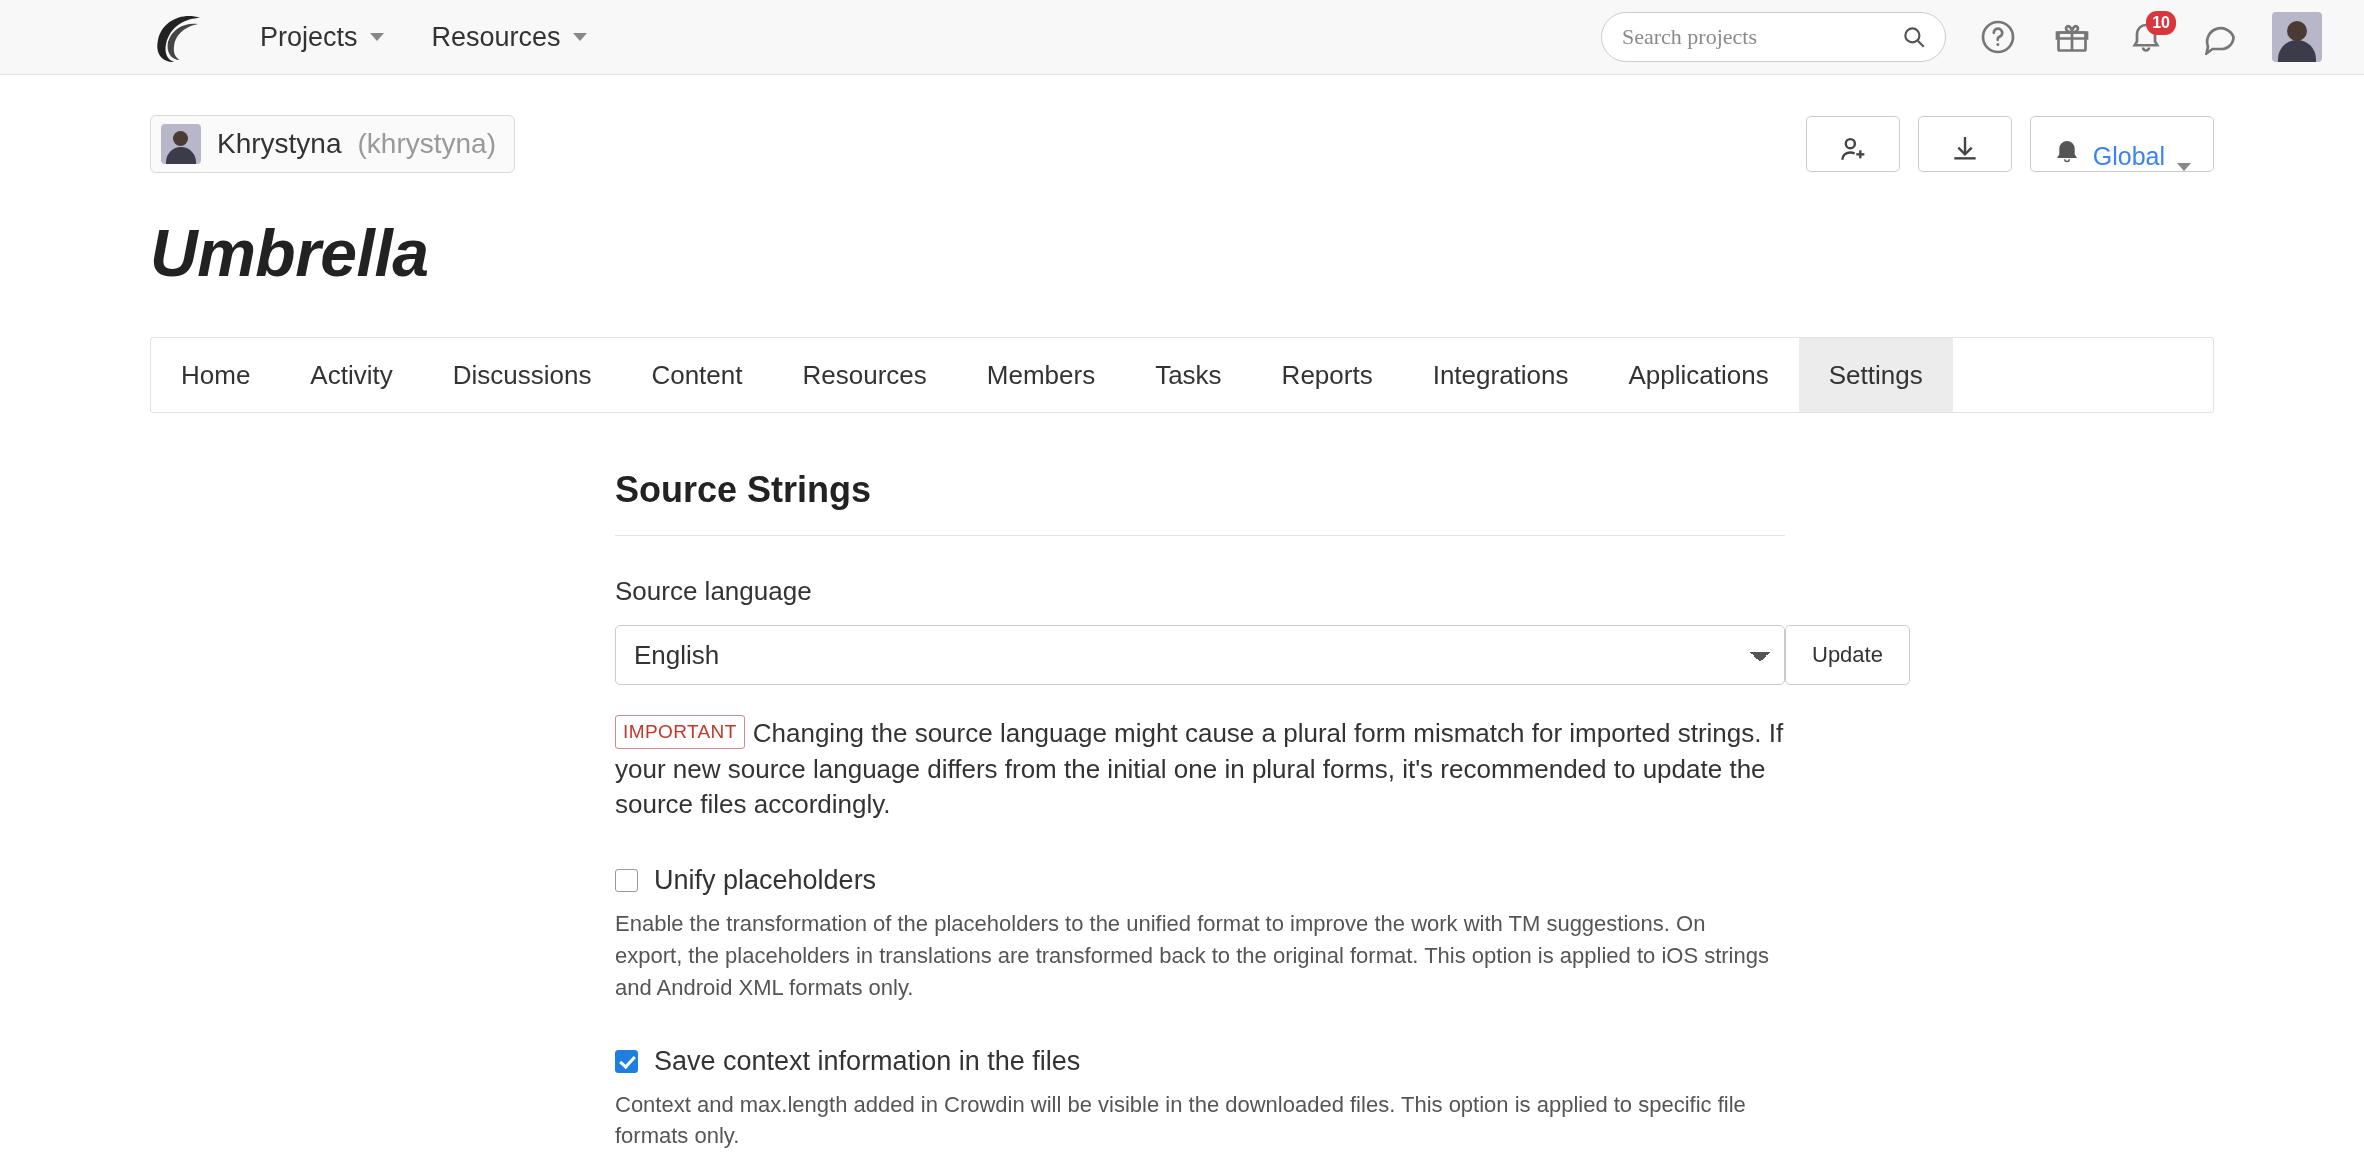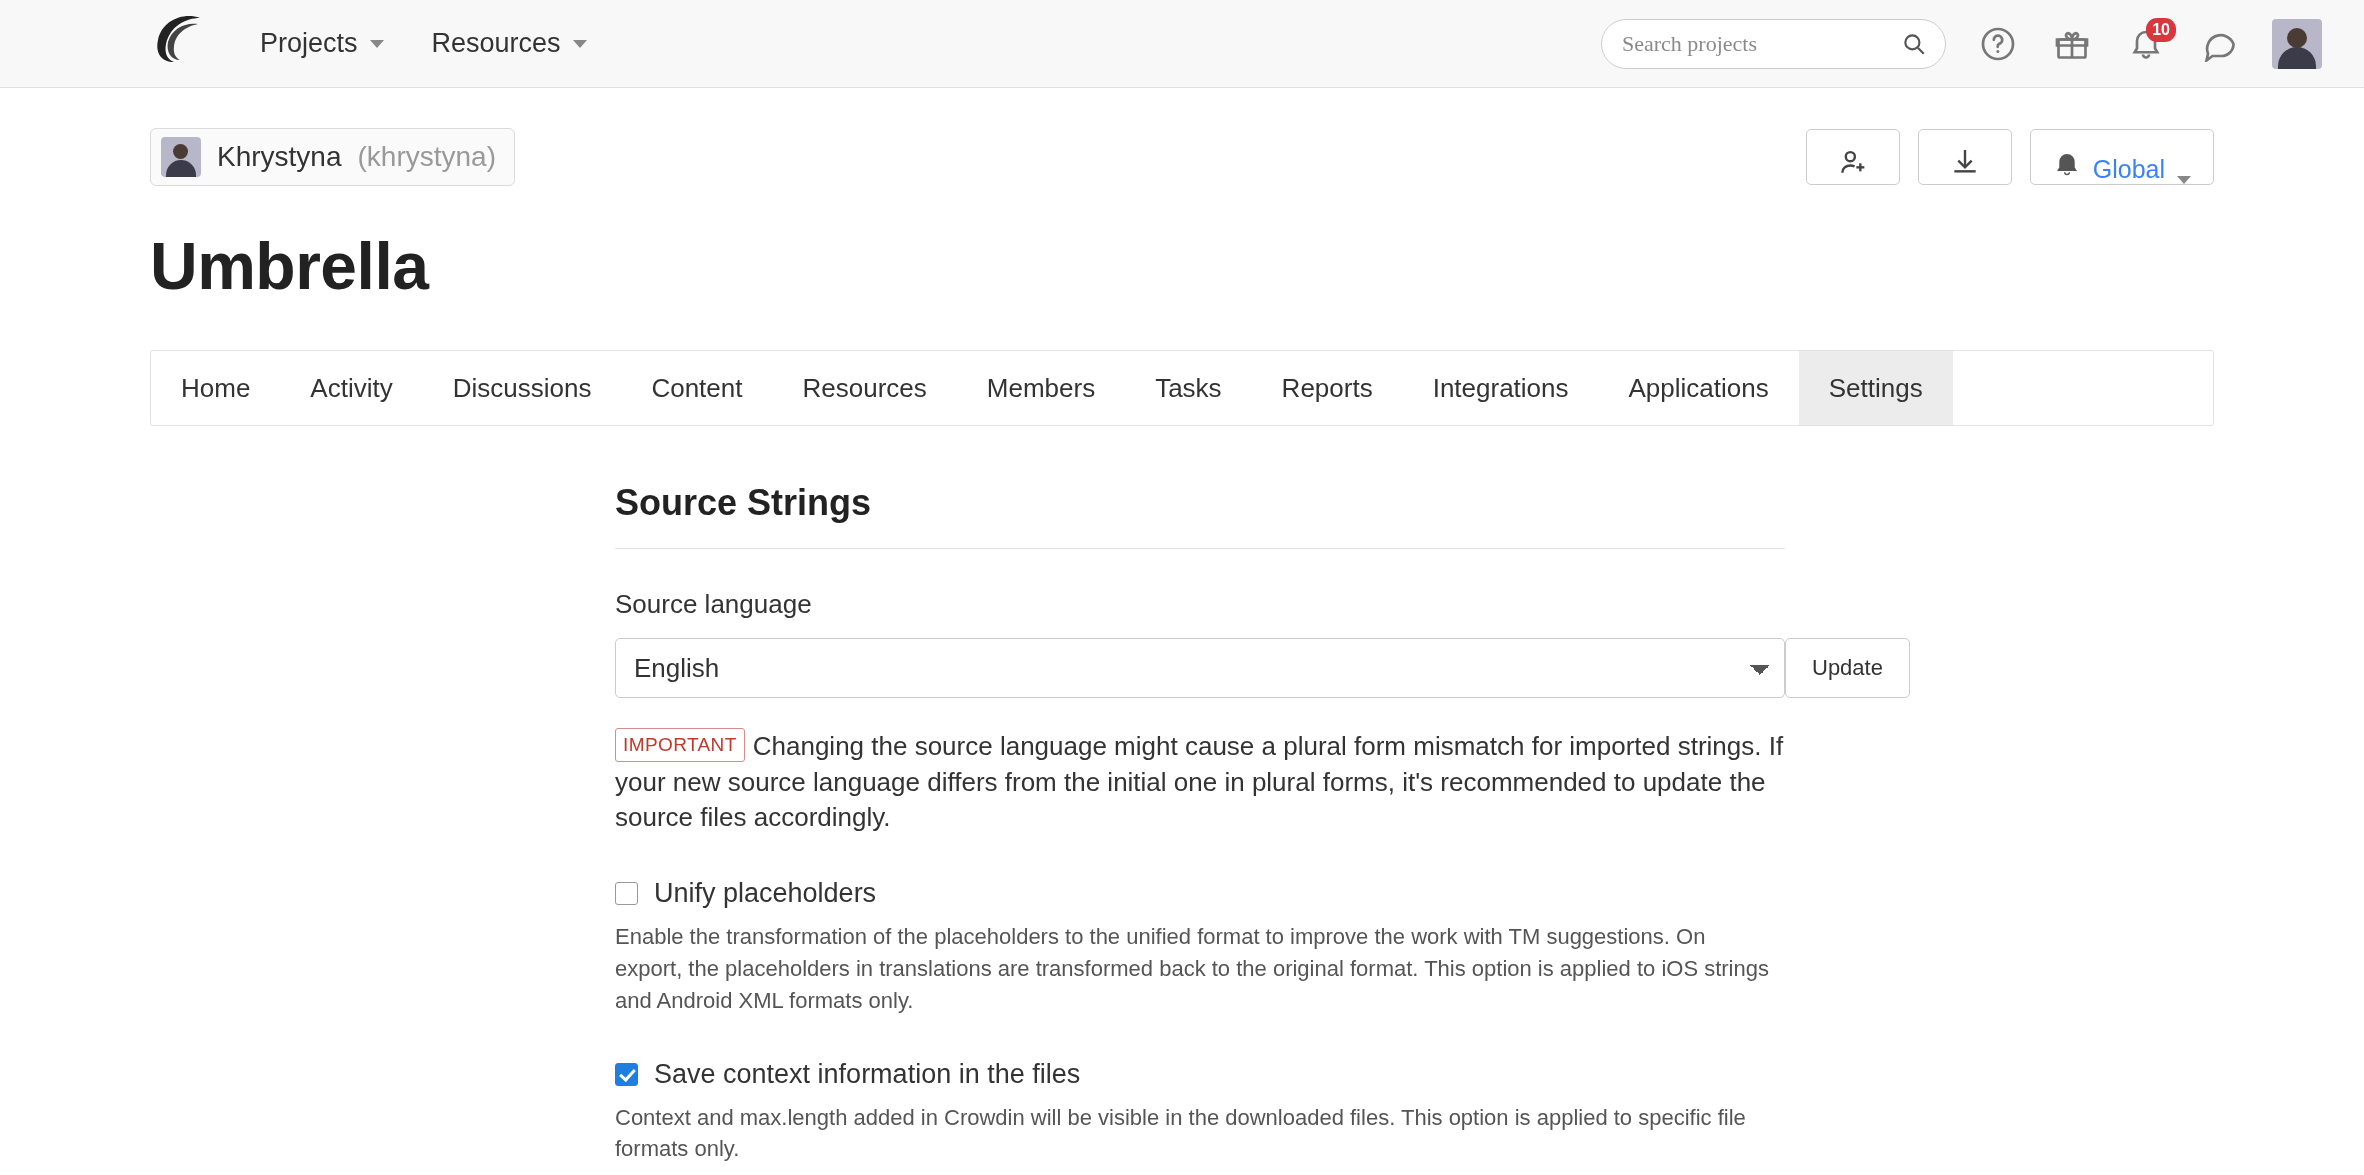--- a/index.html
+++ b/index.html
@@ -7,21 +7,21 @@
     margin: 0; padding: 0;
     width: 2364px; height: 1175px;
     background: #ffffff;
     font-family: "Liberation Sans", sans-serif;
     color: #333333;
     overflow: hidden;
   }
 
   
   .topbar {
-    height: 88px;
+    height: 75px;
     background: #f8f8f8;
     border-bottom: 1px solid #e0e0e0;
     display: flex;
     align-items: center;
     padding: 0 42px 0 140px;
     position: relative;
   }
   .logo {
     position: absolute;
     left: 150px;
@@ -177,20 +177,21 @@
     padding: 0 22px;
   }
   .btn.square { width: 94px; padding: 0; }
 
   .project-title {
     font-size: 66px;
     font-weight: bold;
     color: #222;
     margin: 42px 0 0 0;
     letter-spacing: -0.5px;
+    font-style: italic;
   }
 
   
   .tabs {
     margin-top: 46px;
     border: 1px solid #e2e2e2;
     border-radius: 3px;
     display: flex;
     align-items: stretch;
     height: 76px;

